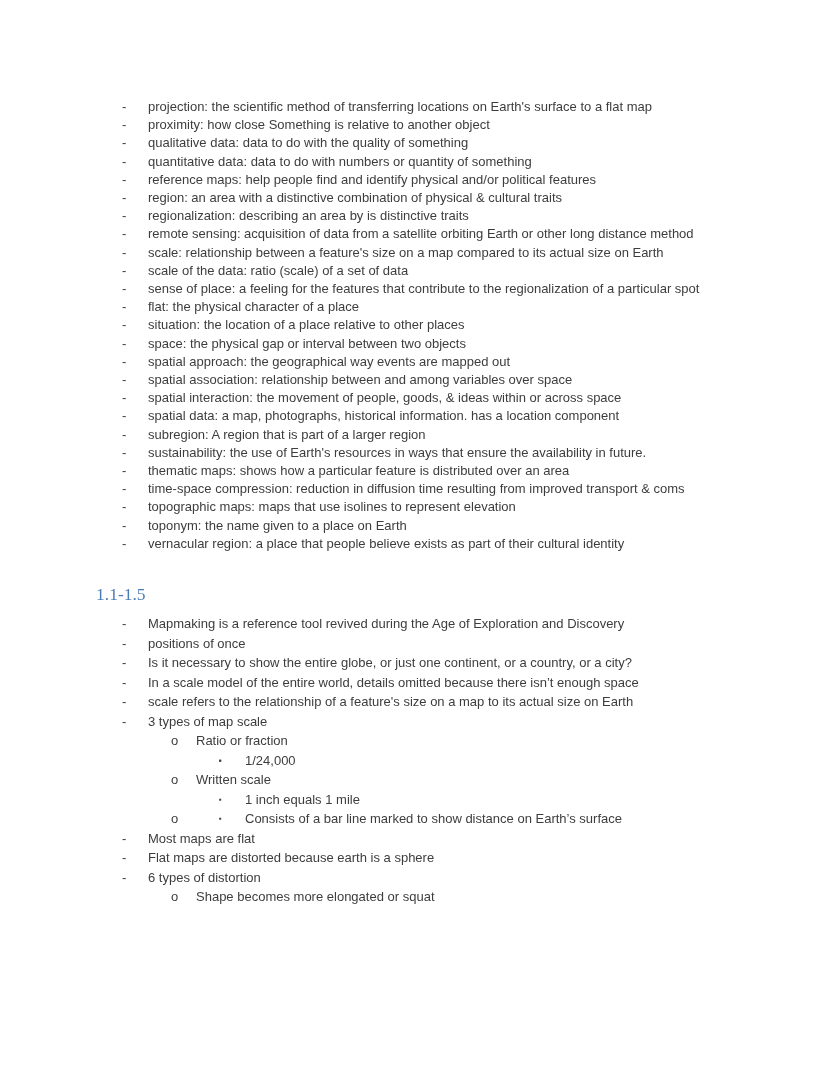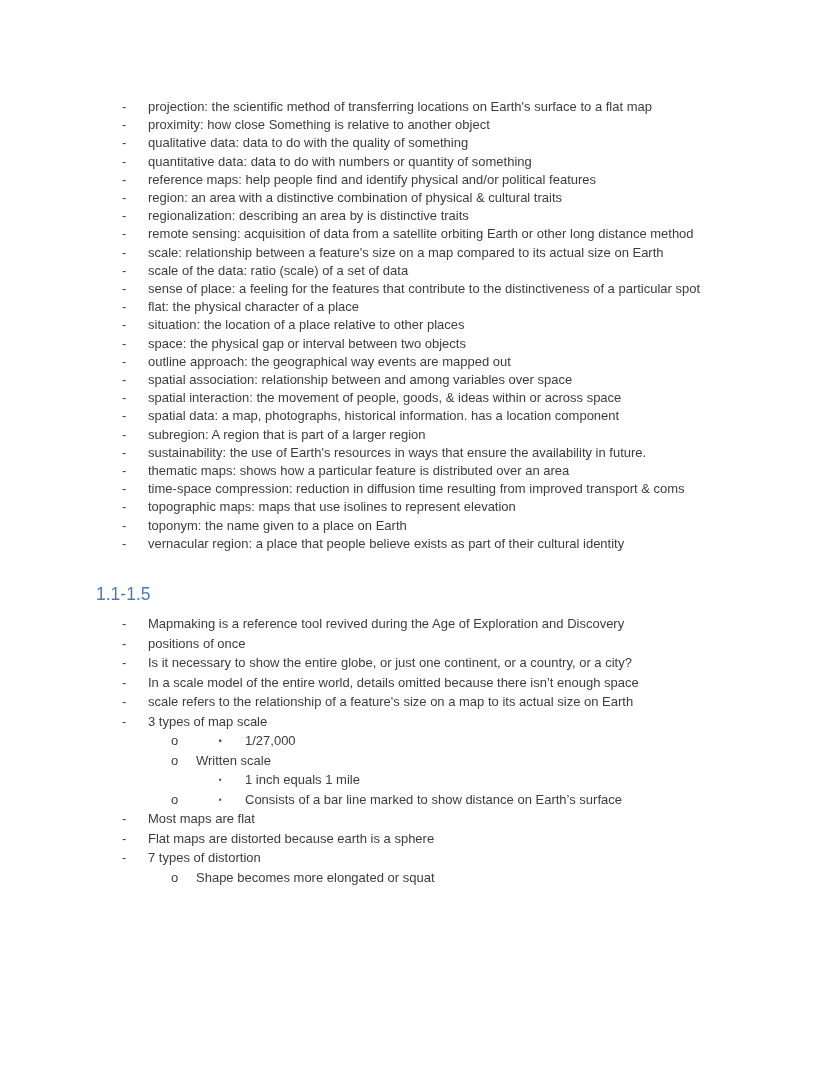--- a/index.html
+++ b/index.html
@@ -26,20 +26,21 @@
     font-size: 13px;
   }
   .section1 { line-height: 18.2px; }
   .section2 { line-height: 19.5px; }
   .heading {
     margin: 30px 0 8px 0;
     font-size: 17.5px;
     font-weight: 400;
     line-height: 23px;
     color: var(--heading-blue, #4a7db6);
+    font-family: Liberation Serif, serif;
   }
   .li { position: relative; }
   .li .marker {
     position: absolute;
     top: 0;
   }
   .level1 { padding-left: 52px; }
   .level1 > .marker { left: 26px; }
   .level2 { padding-left: 100px; }
   .level2 > .marker { left: 75px; }
@@ -89,37 +90,37 @@
         <div class="li level1">
           <span class="marker m1">-</span>
           <div class="line">scale: relationship between a feature's size on a map compared to its actual size on Earth</div>
         </div>
         <div class="li level1">
           <span class="marker m1">-</span>
           <div class="line">scale of the data: ratio (scale) of a set of data</div>
         </div>
         <div class="li level1">
           <span class="marker m1">-</span>
-          <div class="line">sense of place: a feeling for the features that contribute to the distinctiveness of a particular spot</div>
+          <div class="line">sense of place: a feeling for the features that contribute to the regionalization of a particular spot</div>
         </div>
         <div class="li level1">
           <span class="marker m1">-</span>
           <div class="line">flat: the physical character of a place</div>
         </div>
         <div class="li level1">
           <span class="marker m1">-</span>
           <div class="line">situation: the location of a place relative to other places</div>
         </div>
         <div class="li level1">
           <span class="marker m1">-</span>
           <div class="line">space: the physical gap or interval between two objects</div>
         </div>
         <div class="li level1">
           <span class="marker m1">-</span>
-          <div class="line">outline approach: the geographical way events are mapped out</div>
+          <div class="line">spatial approach: the geographical way events are mapped out</div>
         </div>
         <div class="li level1">
           <span class="marker m1">-</span>
           <div class="line">spatial association: relationship between and among variables over space</div>
         </div>
         <div class="li level1">
           <span class="marker m1">-</span>
           <div class="line">spatial interaction: the movement of people, goods, &amp; ideas within or across space</div>
         </div>
         <div class="li level1">
@@ -176,27 +177,28 @@
         <div class="li level1">
           <span class="marker m1">-</span>
           <div class="line">scale refers to the relationship of a feature's size on a map to its actual size on Earth</div>
         </div>
         <div class="li level1">
           <span class="marker m1">-</span>
           <div class="line">3 types of map scale</div>
         </div>
         <div class="li level2">
           <span class="marker m2">o</span>
-        </div>
-        <div class="li level3">
-          <span class="marker m3">▪</span>
-        </div>
-        <div class="li level3">
-          <span class="marker m3">▪</span>
-          <div class="line">1/27,000</div>
+          <div class="line">Ratio or fraction</div>
+        </div>
+        <div class="li level3">
+          <span class="marker m3">▪</span>
+        </div>
+        <div class="li level3">
+          <span class="marker m3">▪</span>
+          <div class="line">1/24,000</div>
         </div>
         <div class="li level2">
           <span class="marker m2">o</span>
           <div class="line">Written scale</div>
         </div>
         <div class="li level3">
           <span class="marker m3">▪</span>
           <div class="line">1 inch equals 1 mile</div>
         </div>
         <div class="li level2">
@@ -209,21 +211,21 @@
         <div class="li level1">
           <span class="marker m1">-</span>
           <div class="line">Most maps are flat</div>
         </div>
         <div class="li level1">
           <span class="marker m1">-</span>
           <div class="line">Flat maps are distorted because earth is a sphere</div>
         </div>
         <div class="li level1">
           <span class="marker m1">-</span>
-          <div class="line">7 types of distortion</div>
+          <div class="line">6 types of distortion</div>
         </div>
         <div class="li level2">
           <span class="marker m2">o</span>
           <div class="line">Shape becomes more elongated or squat</div>
         </div>
       </div>
   </div>
 </div>
 
 </body></html>

